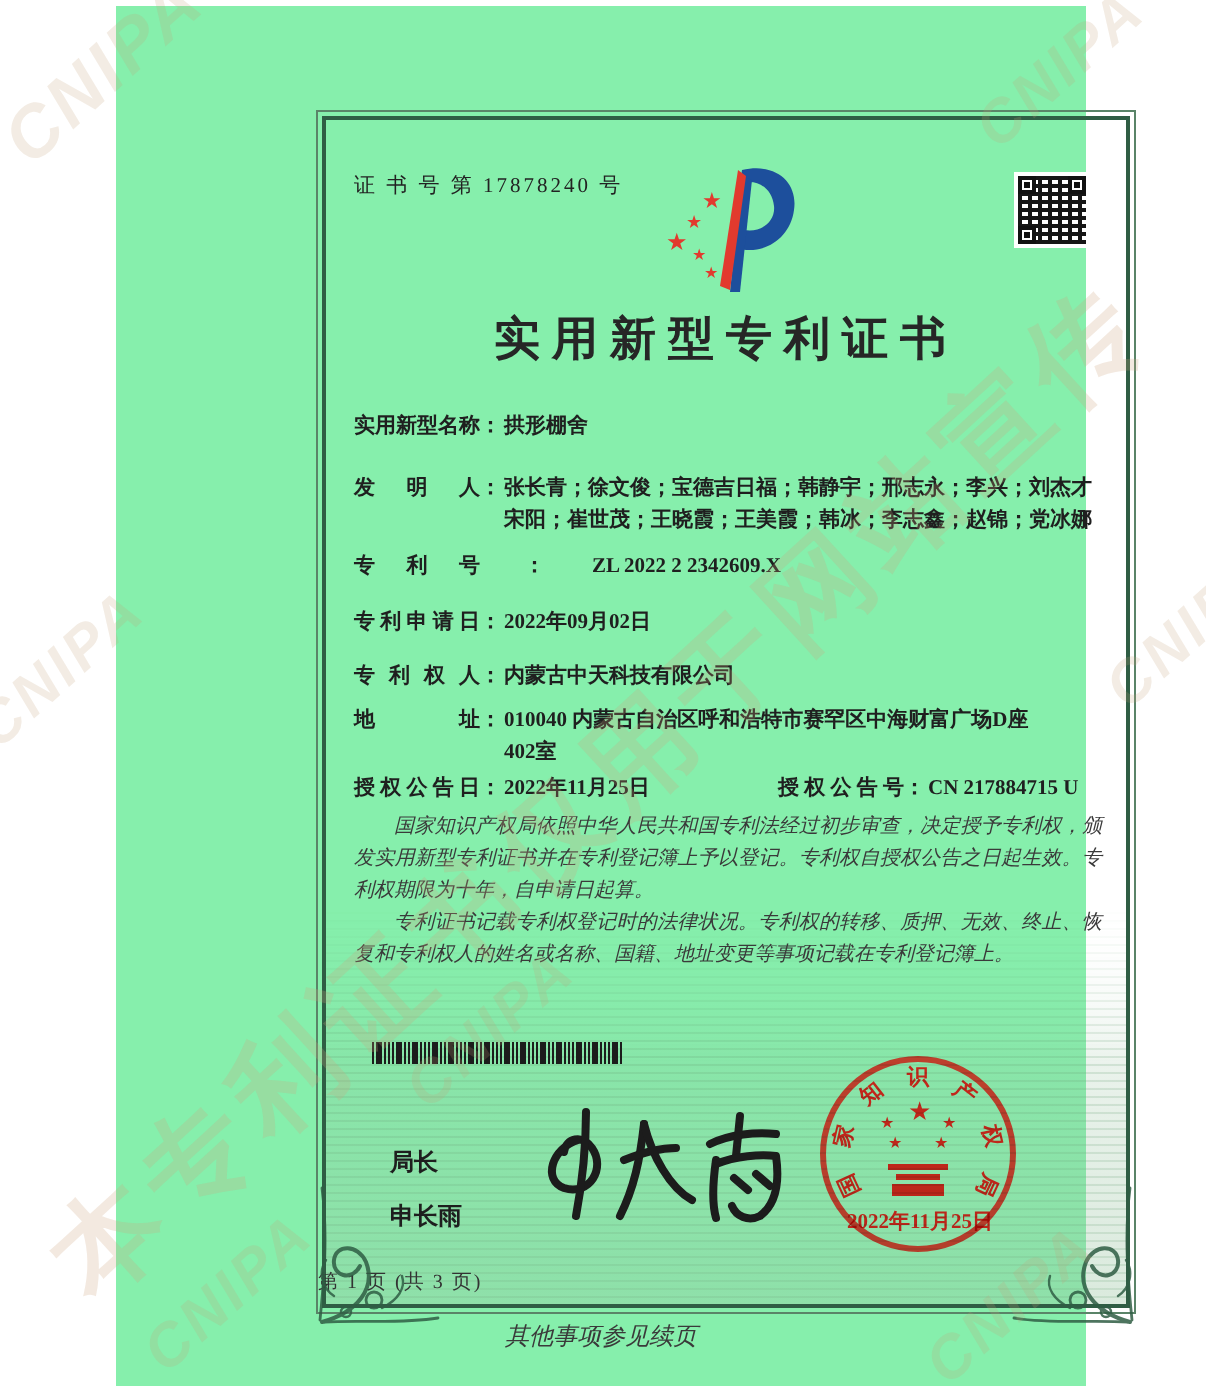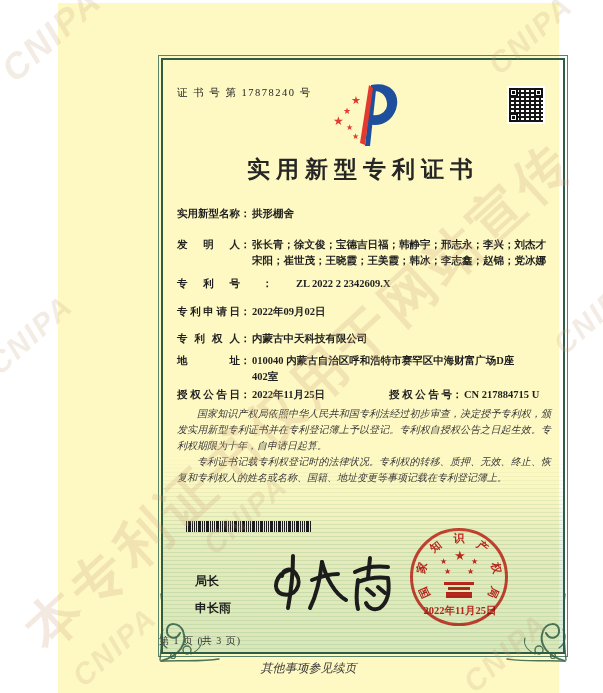--- a/index.html
+++ b/index.html
@@ -3,22 +3,21 @@
 <meta charset="utf-8">
 <style>
   html,body{margin:0;padding:0;}
   body{
     width:603px;height:693px;position:relative;overflow:hidden;
     background:#ffffff;
     font-family:"Liberation Serif","DejaVu Serif",serif;
   }
   .paper{
     position:absolute;left:58px;top:3px;width:485px;height:690px;
-    background:#fef9c3;
-    padding-left:16px;
+    background:#86efac;
   }
   
   .wm{position:absolute;pointer-events:none;z-index:6;white-space:nowrap;
       font-family:"Liberation Sans","DejaVu Sans",sans-serif;font-weight:bold;}
   .wm-cnipa{font-size:30px;font-style:italic;color:rgba(196,158,120,.20);
       transform:rotate(-42deg);letter-spacing:2px;}
   .wm-phrase{
     left:10px;top:612px;transform:rotate(-42.5deg);transform-origin:0 0;
     font-size:54px;letter-spacing:6px;color:rgba(205,162,125,.24);
     font-family:"Liberation Serif","DejaVu Serif",serif;

